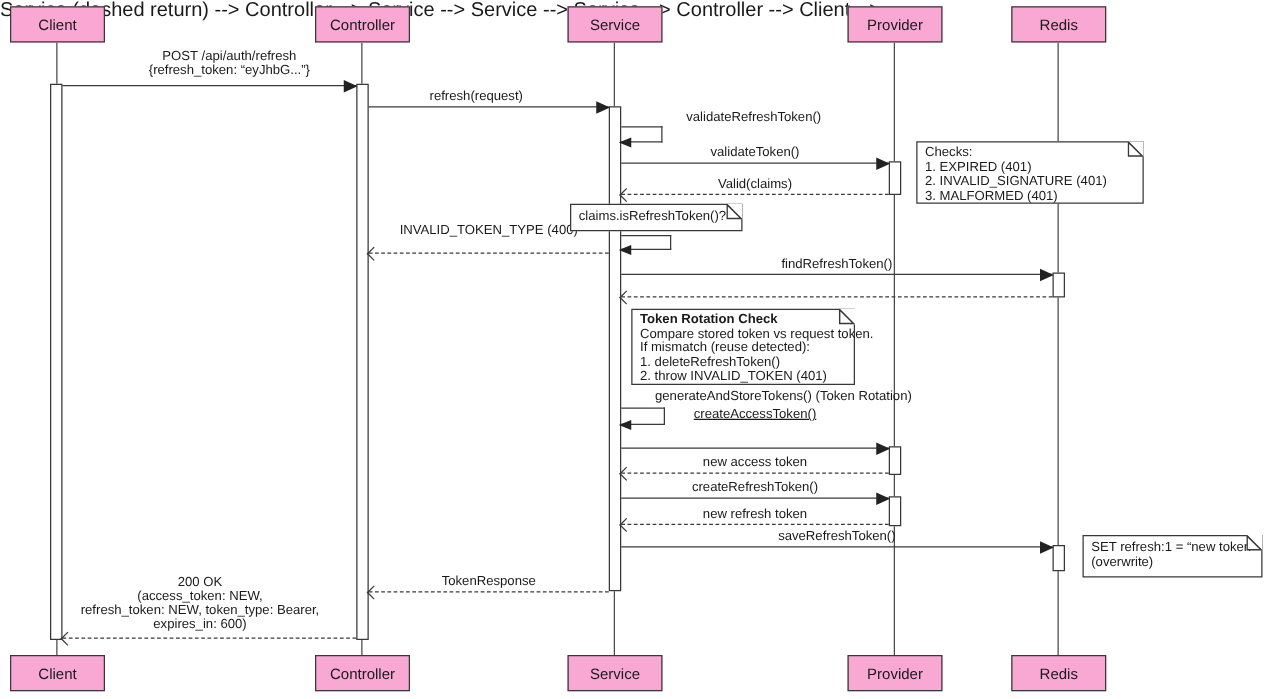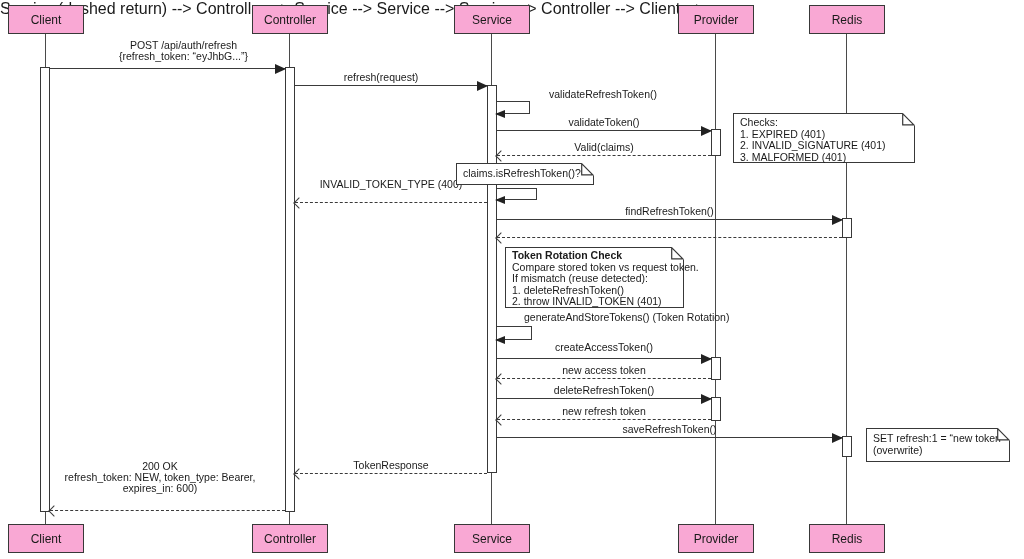--- a/index.html
+++ b/index.html
@@ -159,35 +159,35 @@
     <span class="ah-l"></span>
   </div>
 
   
   <div class="label al" style="left:481px;top:312px;width:220px;margin-left:43px;">generateAndStoreTokens() (Token Rotation)</div>
   <div class="loop" style="left:497px;top:326px;width:35px;height:14px;">
     <span class="ah"></span>
   </div>
 
   
-  <div class="label" style="left:497px;top:342px;width:214px;">createAccessToken()</div>
+  <div class="label" style="left:497px;top:326px;width:214px;text-decoration:underline;">createAccessToken()</div>
   <div class="msg" style="left:497px;top:358px;width:214px;">
     <span class="ln"></span>
     <span class="ah-r"></span>
   </div>
 
    Service --&gt;
   <div class="label" style="left:497px;top:365px;width:214px;">new access token</div>
   <div class="msg dashed" style="left:497px;top:378px;width:214px;">
     <span class="ln"></span>
     <span class="ah-l"></span>
   </div>
 
   
-  <div class="label" style="left:497px;top:385px;width:214px;">deleteRefreshToken()</div>
+  <div class="label" style="left:497px;top:385px;width:214px;">createRefreshToken()</div>
   <div class="msg" style="left:497px;top:398px;width:214px;">
     <span class="ln"></span>
     <span class="ah-r"></span>
   </div>
 
    Service --&gt;
   <div class="label" style="left:497px;top:406px;width:214px;">new refresh token</div>
   <div class="msg dashed" style="left:497px;top:419px;width:214px;">
     <span class="ln"></span>
     <span class="ah-l"></span>
@@ -203,20 +203,21 @@
    Controller --&gt;
   <div class="label" style="left:295px;top:460px;width:192px;">TokenResponse</div>
   <div class="msg dashed" style="left:295px;top:473px;width:192px;">
     <span class="ln"></span>
     <span class="ah-l"></span>
   </div>
 
    Client --&gt;
   <div class="label" style="left:35px;top:461px;width:250px;">
     <div>200 OK</div>
+    <div>(access_token: NEW,</div>
     <div>refresh_token: NEW, token_type: Bearer,</div>
     <div>expires_in: 600)</div>
   </div>
   <div class="msg dashed" style="left:50px;top:510px;width:235px;">
     <span class="ln"></span>
     <span class="ah-l"></span>
   </div>
 
   
   <div class="note" style="left:733px;top:113px;width:182px;height:50px;">

